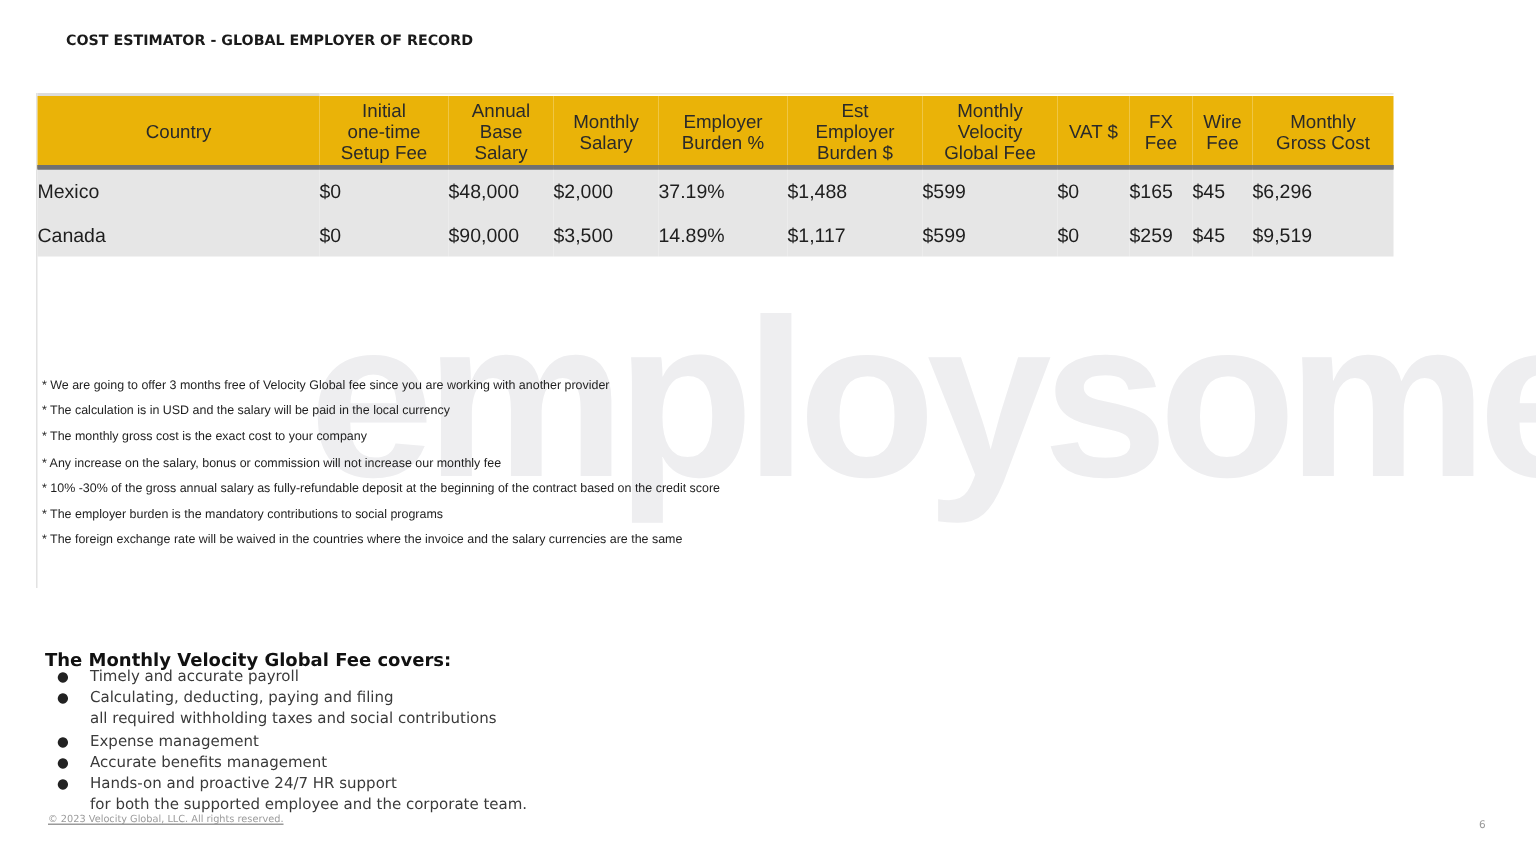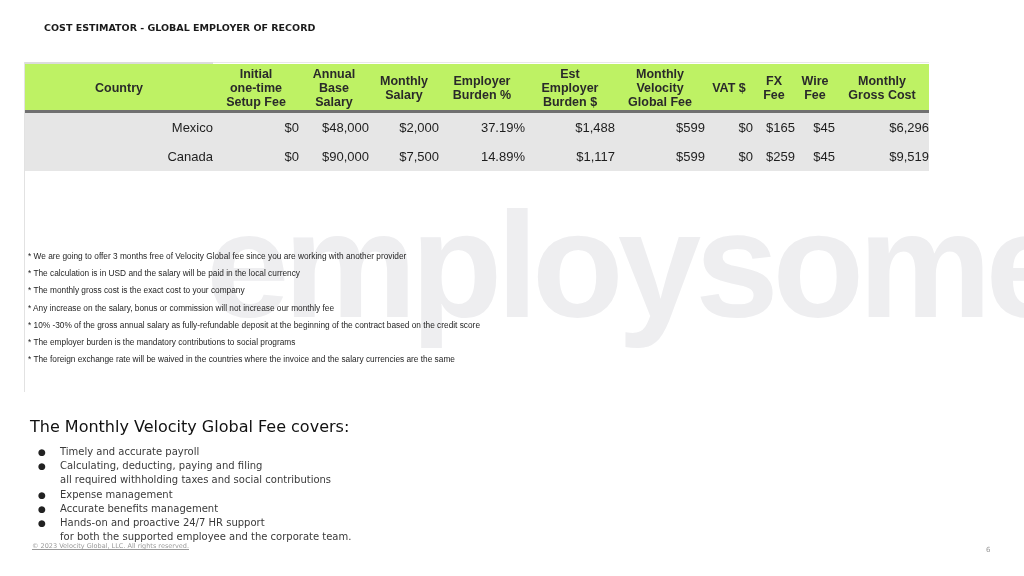--- a/index.html
+++ b/index.html
@@ -3,25 +3,25 @@
 <meta charset="utf-8">
 <style>
   html, body { margin:0; padding:0; }
   body { width:1024px; height:576px; background:#ffffff; position:relative; overflow:hidden; font-family:"DejaVu Sans", sans-serif; color:#222; }
   .title { position:absolute; left:44px; top:22px; font-size:9.5px; font-weight:bold; color:#1a1a1a; letter-spacing:0; font-family:"DejaVu Sans", sans-serif; }
   .watermark { position:absolute; left:206px; top:190px; font-family:"Liberation Sans", sans-serif; font-size:150px; font-weight:bold; color:#eeeef0; letter-spacing:-6px; white-space:nowrap; z-index:0; line-height:1; }
   .sheet { position:absolute; left:24px; top:62px; width:904px; height:330px; border-left:1px solid #e2e2e2; z-index:1; }
   .sheet-topline { position:absolute; left:0; top:0; width:188px; height:2px; background:#dcdcdc; }
   .sheet-topline2 { position:absolute; left:188px; top:0; width:716px; height:1px; background:#e8e8e8; }
   table.est { position:absolute; left:0; top:2px; width:904px; border-collapse:collapse; font-family:"Liberation Sans", sans-serif; }
-  table.est th { font-weight:bold; font-size:12.5px; line-height:14px; color:#2a2a2a; padding:2px 0 1px 0; height:43px; vertical-align:middle; text-align:center; border-bottom:3px solid #707070; background:#bef264; }
-  table.est td { font-size:13px; color:#1e1e1e; text-align:right; height:29px; padding:0; background:#e6e6e6; }
+  table.est th { font-weight:normal; font-size:12.5px; line-height:14px; color:#2a2a2a; padding:2px 0 1px 0; height:43px; vertical-align:middle; text-align:center; border-bottom:3px solid #707070; background:#eab308; }
+  table.est td { font-size:13px; color:#1e1e1e; text-align:left; height:29px; padding:0; background:#e6e6e6; }
   .notes { position:absolute; left:28px; top:223px; z-index:1; font-family:"Liberation Sans", sans-serif; font-size:8.3px; color:#1e1e1e;margin-top:26px; }
   .notes div { height:17.2px; line-height:14px; white-space:nowrap; }
-  .covers-title { position:absolute; left:30px; top:417px; font-size:16px; font-weight:normal; color:#111; }
+  .covers-title { position:absolute; left:30px; top:433px; font-size:12px; font-weight:bold; color:#111; }
   .covers { position:absolute; left:38px; top:445px; font-size:10px; color:#3a3a3a; line-height:14.2px; }
   .covers .item { position:relative; padding-left:22px; }
   .covers .bullet { position:absolute; left:0; top:0; color:#222; font-size:9px; }
   .footer { position:absolute; left:32px; top:542px; font-size:6.5px; color:#9a9a9a;text-decoration:underline; }
   .page-num { position:absolute; left:986px; top:546px; font-size:7px; color:#9a9a9a; }
 </style>
 </head>
 <body>
 
 <div class="title">COST ESTIMATOR - GLOBAL EMPLOYER OF RECORD</div>
@@ -71,21 +71,21 @@
         <td>$599</td>
         <td>$0</td>
         <td>$165</td>
         <td>$45</td>
         <td>$6,296</td>
       </tr>
       <tr>
         <td>Canada</td>
         <td>$0</td>
         <td>$90,000</td>
-        <td>$7,500</td>
+        <td>$3,500</td>
         <td>14.89%</td>
         <td>$1,117</td>
         <td>$599</td>
         <td>$0</td>
         <td>$259</td>
         <td>$45</td>
         <td>$9,519</td>
       </tr>
     </tbody>
   </table>

